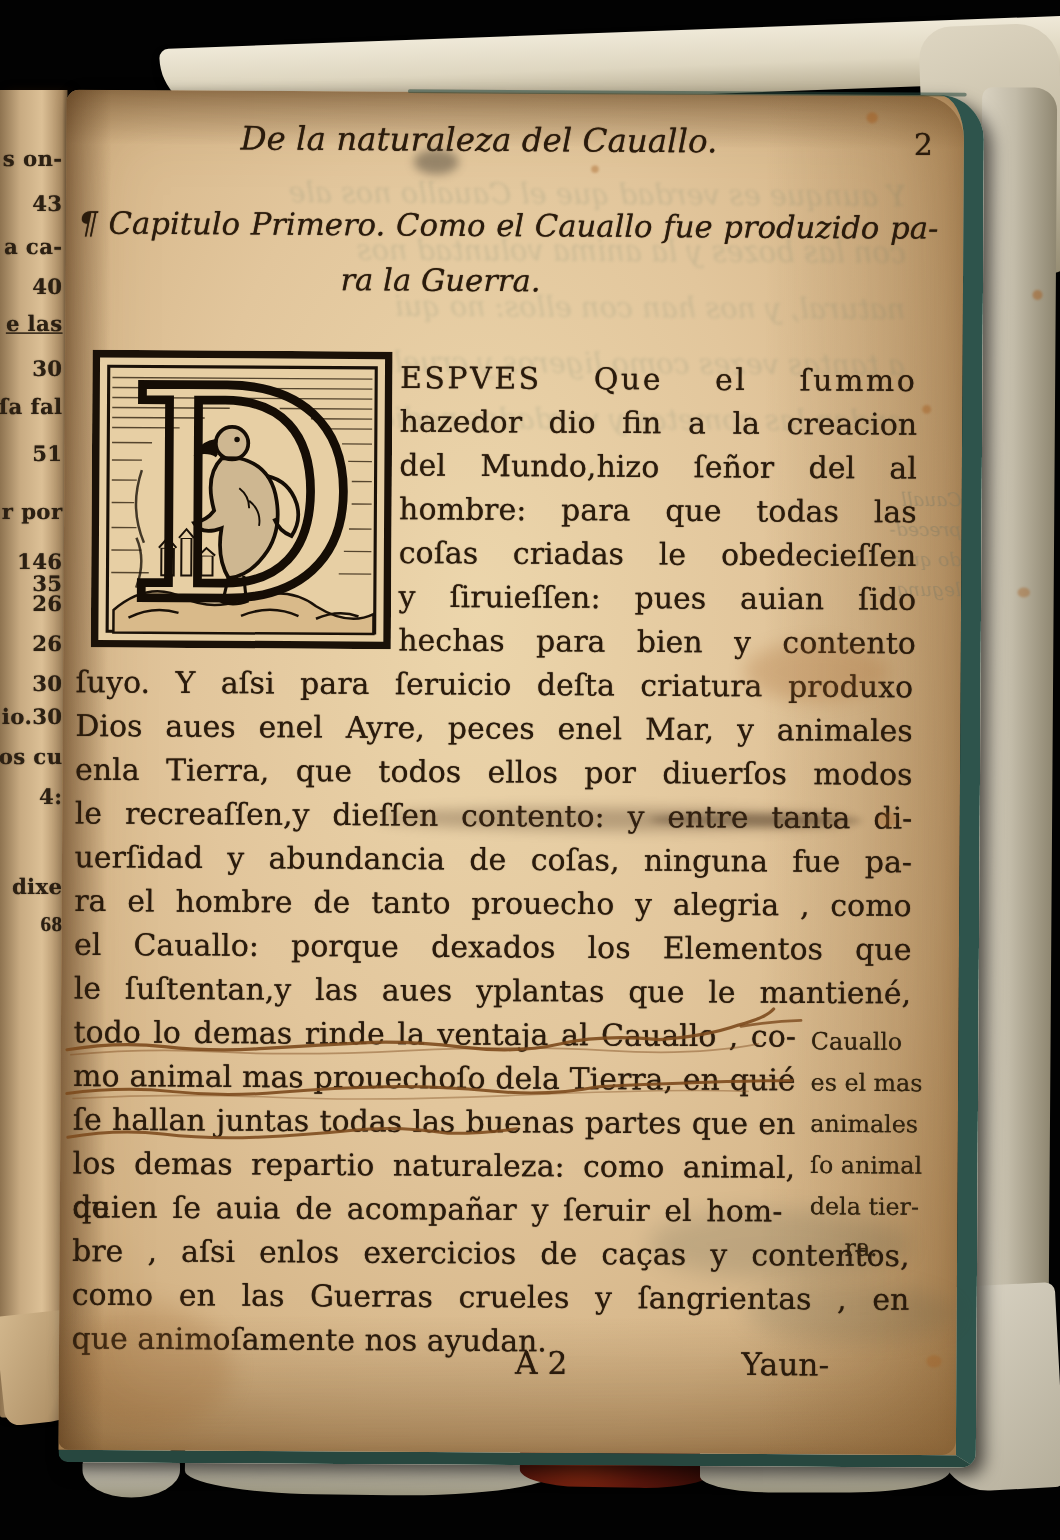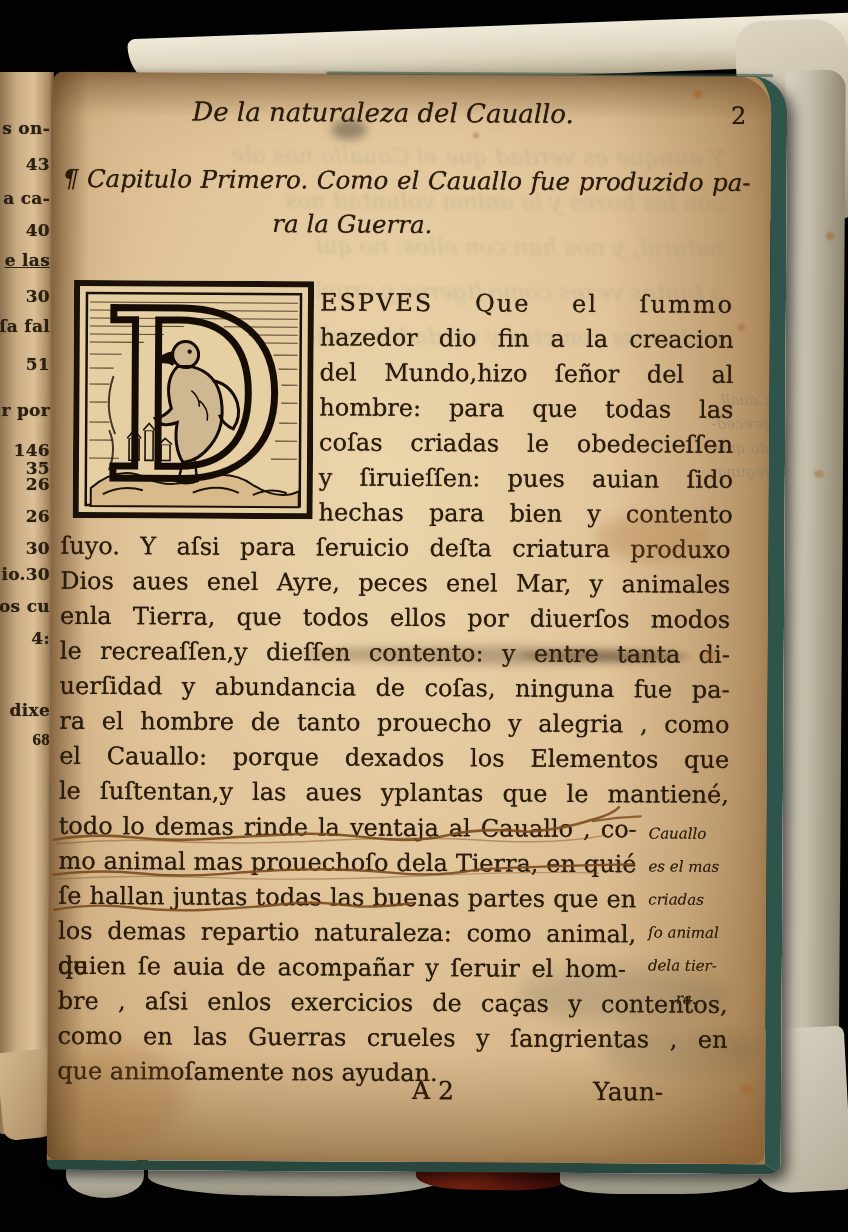--- a/index.html
+++ b/index.html
@@ -72,21 +72,21 @@
   .indented{position:absolute;left:268px;top:212px;width:414px;}
   .indented span{display:block;height:35px;line-height:35px;font-size:24px;
     text-align:justify;text-align-last:justify;}
 
   .fulltext{position:absolute;left:10px;top:457px;width:700px;}
   .fulltext span{display:block;height:35px;line-height:35px;font-size:24px;
     text-align:justify;text-align-last:justify;}
   .fulltext span.noj{text-align:left;text-align-last:left;width:auto;}
 
   .mnote{position:absolute;left:600px;top:742px;width:116px;}
-  .mnote span{display:block;height:33px;line-height:33px;font-style:italic;font-size:15px;
+  .mnote span{display:block;height:33px;line-height:33px;font-size:19px;
     color:#31230f;text-shadow:0 0 .6px rgba(49,35,15,.8);}
 
   .sig-line{position:absolute;left:0;top:1002px;width:718px;height:35px;font-size:25px;}
   .sig-mark{position:absolute;left:365px;}
   .catchword{position:absolute;left:546px;}
 
   
   .ghost-head{position:absolute;left:72px;top:60px;width:600px;transform:scaleX(-1);
     opacity:.15;filter:blur(1.4px);}
   .ghost-head span{display:block;height:45px;line-height:45px;font-style:italic;
@@ -232,21 +232,21 @@
         <span class="bodyline" style="width: 578px;">los demas repartio naturaleza: como animal, de</span>
         <span class="bodyline" style="width: 568px;">quien ſe auia de acompañar y ſeruir el hom-</span>
         <span class="bodyline" style="width: 670px;">bre , aſsi enlos exercicios de caças y contentos,</span>
         <span class="bodyline" style="width: 670px;">como en las Guerras crueles y ſangrientas , en</span>
         <span class="bodyline noj">que animoſamente nos ayudan.</span>
       </div>
 
     <div class="mnote">
         <span>Cauallo</span>
         <span>es el mas</span>
-        <span>criadas</span>
+        <span>animales</span>
         <span>ſo animal</span>
         <span>dela tier-</span>
         <span style="margin-left: 28px;">ra.</span>
       </div>
 
     <div class="sig-line ink">
       <span class="sig-mark">A 2</span>
       <span class="catchword">Yaun-</span>
     </div>
 

